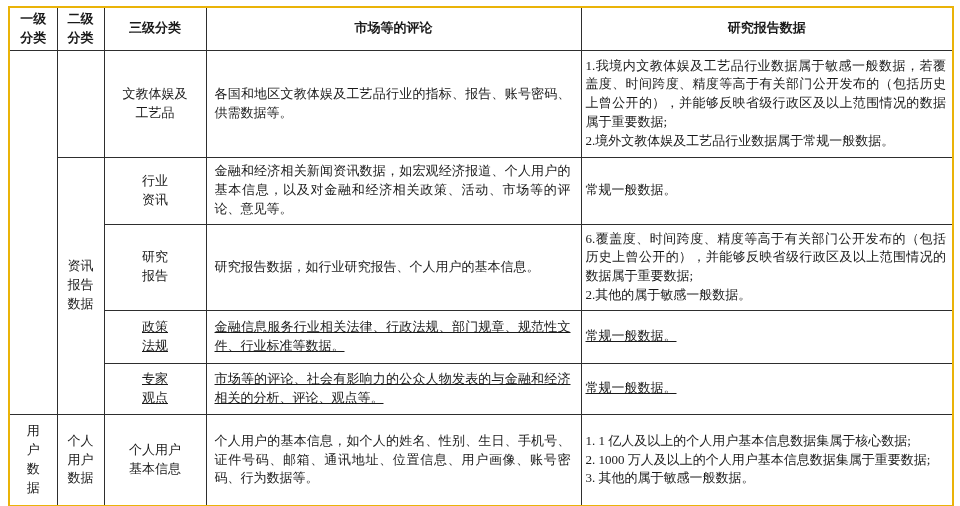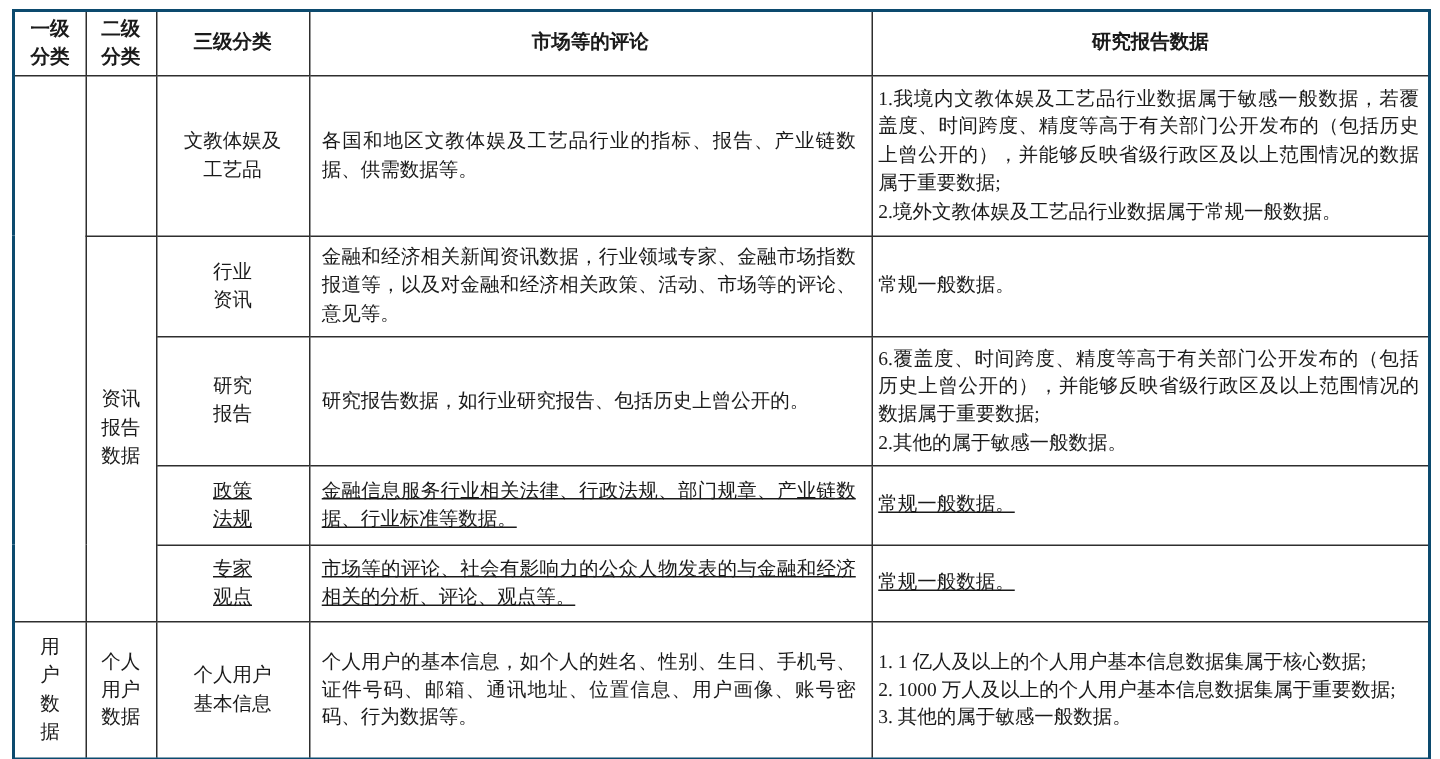--- a/index.html
+++ b/index.html
@@ -12,21 +12,21 @@
     font-family: "Liberation Serif", "DejaVu Serif", serif;
     color: #1a1a1a;
   }
   .page {
     padding: 6px 0 0 8px;
   }
   table.cls-table {
     border-collapse: collapse;
     table-layout: fixed;
     width: 944px;
-    border: 2px solid #0c4a6e;
+    border: 2px solid #eab308;
   }
   .cls-table th, .cls-table td {
     border: 1px solid #2e2e2e;
     font-size: 13px;
     line-height: 1.45;
     vertical-align: middle;
     white-space: pre-line;
     box-sizing: border-box;
     padding: 2px 3px;
   }
@@ -76,44 +76,44 @@
         <th>市场等的评论</th>
         <th>研究报告数据</th>
       </tr>
     </thead>
     <tbody>
       <tr class="r1">
         <td class="c-center" rowspan="5"></td>
         <td class="c-center"></td>
         <td class="c-center">文教体娱及
 工艺品</td>
-        <td class="c-desc">各国和地区文教体娱及工艺品行业的指标、报告、产业链数据、供需数据等。</td>
+        <td class="c-desc">各国和地区文教体娱及工艺品行业的指标、报告、账号密码、供需数据等。</td>
         <td class="c-ref">1.我境内文教体娱及工艺品行业数据属于敏感一般数据，若覆盖度、时间跨度、精度等高于有关部门公开发布的（包括历史上曾公开的），并能够反映省级行政区及以上范围情况的数据属于重要数据;
 2.境外文教体娱及工艺品行业数据属于常规一般数据。</td>
       </tr>
       <tr class="r2">
         <td class="c-center" rowspan="4">资讯
 报告
 数据</td>
         <td class="c-center">行业
 资讯</td>
-        <td class="c-desc">金融和经济相关新闻资讯数据，行业领域专家、金融市场指数报道等，以及对金融和经济相关政策、活动、市场等的评论、意见等。</td>
+        <td class="c-desc">金融和经济相关新闻资讯数据，如宏观经济报道、个人用户的基本信息，以及对金融和经济相关政策、活动、市场等的评论、意见等。</td>
         <td class="c-ref">常规一般数据。</td>
       </tr>
       <tr class="r3">
         <td class="c-center">研究
 报告</td>
-        <td class="c-desc">研究报告数据，如行业研究报告、包括历史上曾公开的。</td>
+        <td class="c-desc">研究报告数据，如行业研究报告、个人用户的基本信息。</td>
         <td class="c-ref">6.覆盖度、时间跨度、精度等高于有关部门公开发布的（包括历史上曾公开的），并能够反映省级行政区及以上范围情况的数据属于重要数据;
 2.其他的属于敏感一般数据。</td>
       </tr>
       <tr class="r4">
         <td class="c-center">政策
 法规</td>
-        <td class="c-desc">金融信息服务行业相关法律、行政法规、部门规章、产业链数据、行业标准等数据。</td>
+        <td class="c-desc">金融信息服务行业相关法律、行政法规、部门规章、规范性文件、行业标准等数据。</td>
         <td class="c-ref">常规一般数据。</td>
       </tr>
       <tr class="r5">
         <td class="c-center">专家
 观点</td>
         <td class="c-desc">市场等的评论、社会有影响力的公众人物发表的与金融和经济相关的分析、评论、观点等。</td>
         <td class="c-ref">常规一般数据。</td>
       </tr>
       <tr class="r6">
         <td class="c-center">用

